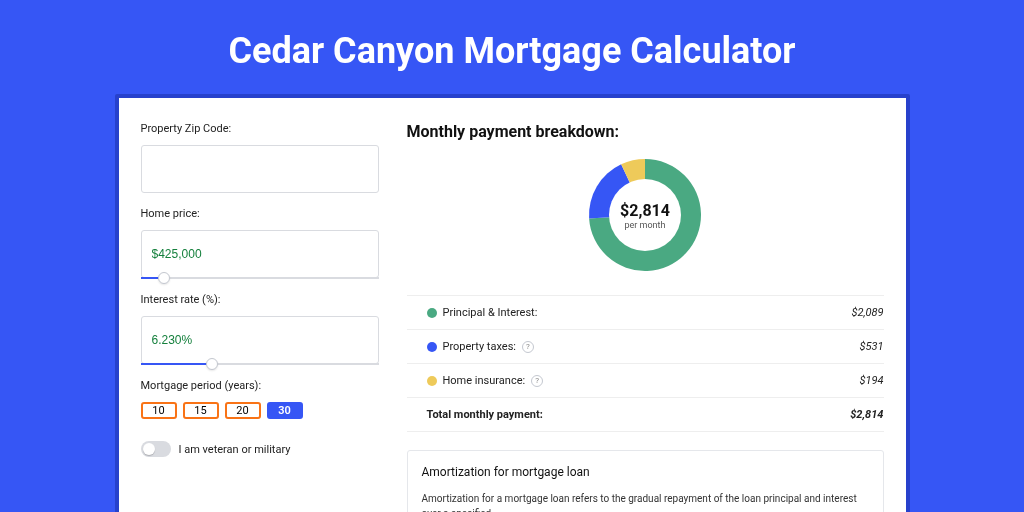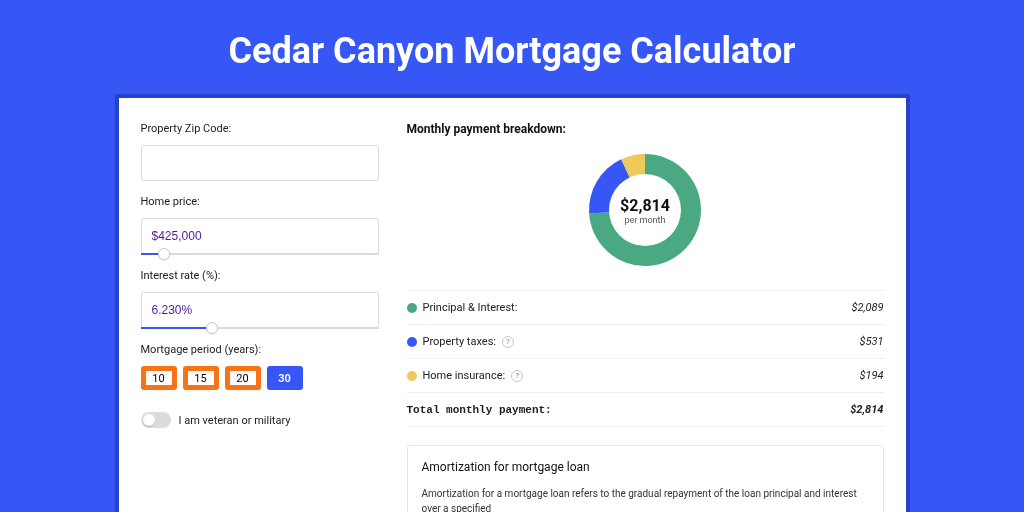--- a/index.html
+++ b/index.html
@@ -4,47 +4,47 @@
 <style>
   * { box-sizing: border-box; margin: 0; padding: 0; }
   html, body { width: 1024px; height: 512px; overflow: hidden; font-family: -apple-system, BlinkMacSystemFont, "Segoe UI", Roboto, Arial, sans-serif; }
   body { background: #3656f5; }
   .page-title { color: #fff; text-align: center; font-size: 36px; font-weight: 700; padding: 30px 0 22px; }
   .card-wrap { width: 795px; margin: 0 auto; background: #2741cc; padding: 4px; border-radius: 2px; }
   .card { background: #fff; width: 100%; padding: 24px 22px 22px; display: flex; gap: 28px; }
   .left { width: 238px; }
   .right { flex: 1; }
   .lbl { font-size: 11px; color: #222; margin-bottom: 10px; display: block; }
-  .field { width: 100%; height: 36px; border: 1px solid #d9dbe0; border-radius: 3px; padding: 0 10px; font-size: 12px; color: #4c1d95; background:#fff; }
+  .field { width: 100%; height: 48px; border: 1px solid #d9dbe0; border-radius: 3px; padding: 0 10px; font-size: 12px; color: #15803d; background:#fff; }
   .group { margin-bottom: 14px; position: relative; }
   .slider-rail { position: relative; height: 2px; background: #d9dbe0; margin-top: -1px; }
   .slider-fill { position: absolute; height: 2px; background: #3656f5; left: 0; top: 0; }
   .slider-thumb { position: absolute; width: 12px; height: 12px; background: #fff; border: 1px solid #c4c8d0; border-radius: 50%; top: -5px; transform: translateX(-50%); box-shadow: 0 1px 2px rgba(0,0,0,0.1); }
   .dp-row { display: flex; gap: 8px; }
   .dp-row .field:first-child { flex: 1; }
   .dp-row .field:last-child { width: 72px; }
   .periods { display: flex; gap: 6px; }
-  .period-btn { width: 36px; height: 24px; border: 5px solid #f97316; border-radius: 3px; background: #fff; font-size: 11px; display: flex; align-items: center; justify-content: center; cursor: pointer; }
+  .period-btn { width: 36px; height: 17px; border: 2px solid #f97316; border-radius: 3px; background: #fff; font-size: 11px; display: flex; align-items: center; justify-content: center; cursor: pointer; }
   .period-btn.active { background: #3656f5; color: #fff; border-color: #3656f5; font-weight: 600; }
   .toggle-row { display: flex; align-items: center; gap: 8px; margin-top: 22px; }
   .toggle { width: 30px; height: 16px; background: #d9dbe0; border-radius: 10px; position: relative; cursor: pointer; }
   .toggle-knob { position: absolute; width: 12px; height: 12px; background: #fff; border-radius: 50%; top: 2px; left: 2px; box-shadow: 0 1px 1px rgba(0,0,0,0.2); }
   .toggle-lbl { font-size: 11px; color: #222; }
-  .sec-title { font-size: 12px; font-weight: 700; color: #111; margin-bottom: 14px; }
+  .sec-title { font-size: 16px; font-weight: 700; color: #111; margin-bottom: 14px; }
   .donut-wrap { display: flex; justify-content: center; margin-bottom: 20px; }
   .donut { position: relative; width: 120px; height: 120px; }
   .donut-center { position: absolute; inset: 0; display: flex; flex-direction: column; align-items: center; justify-content: center; }
   .donut-amt { font-size: 16px; font-weight: 700; color: #111; }
   .donut-sub { font-size: 9px; color: #555; }
   .rows { border-top: 1px solid #eee; }
   .row { display: flex; align-items: center; justify-content: space-between; padding: 10px 0; border-bottom: 1px solid #eee; font-size: 11px; color: #222; }
-  .row-left { display: flex; align-items: center; gap: 6px; }
+  .row-left { display: flex; align-items: center; gap: 6px; margin-left: 20px; }
   .dot { width: 10px; height: 10px; border-radius: 50%; }
   .row-val { font-weight: 400; font-style: italic; }
-  .row.total .row-left { font-weight: 700; font-family: Liberation Mono, monospace; }
+  .row.total .row-left { font-weight: 700; }
   .row.total .row-val { font-weight: 700; }
   .help { width: 12px; height: 12px; border: 1px solid #c4c8d0; border-radius: 50%; font-size: 8px; color: #888; display: inline-flex; align-items: center; justify-content: center; cursor: pointer; }
   .amort { border: 1px solid #e5e7eb; border-radius: 3px; padding: 14px 14px 0; margin-top: 18px; }
   .amort-title { font-size: 12px; font-weight: 400; color: #111; margin-bottom: 12px; }
   .amort-text { font-size: 10px; color: #333; line-height: 1.5; }
 </style>
 </head>
 <body>
 
 <h1 class="page-title">Cedar Canyon Mortgage Calculator</h1>

